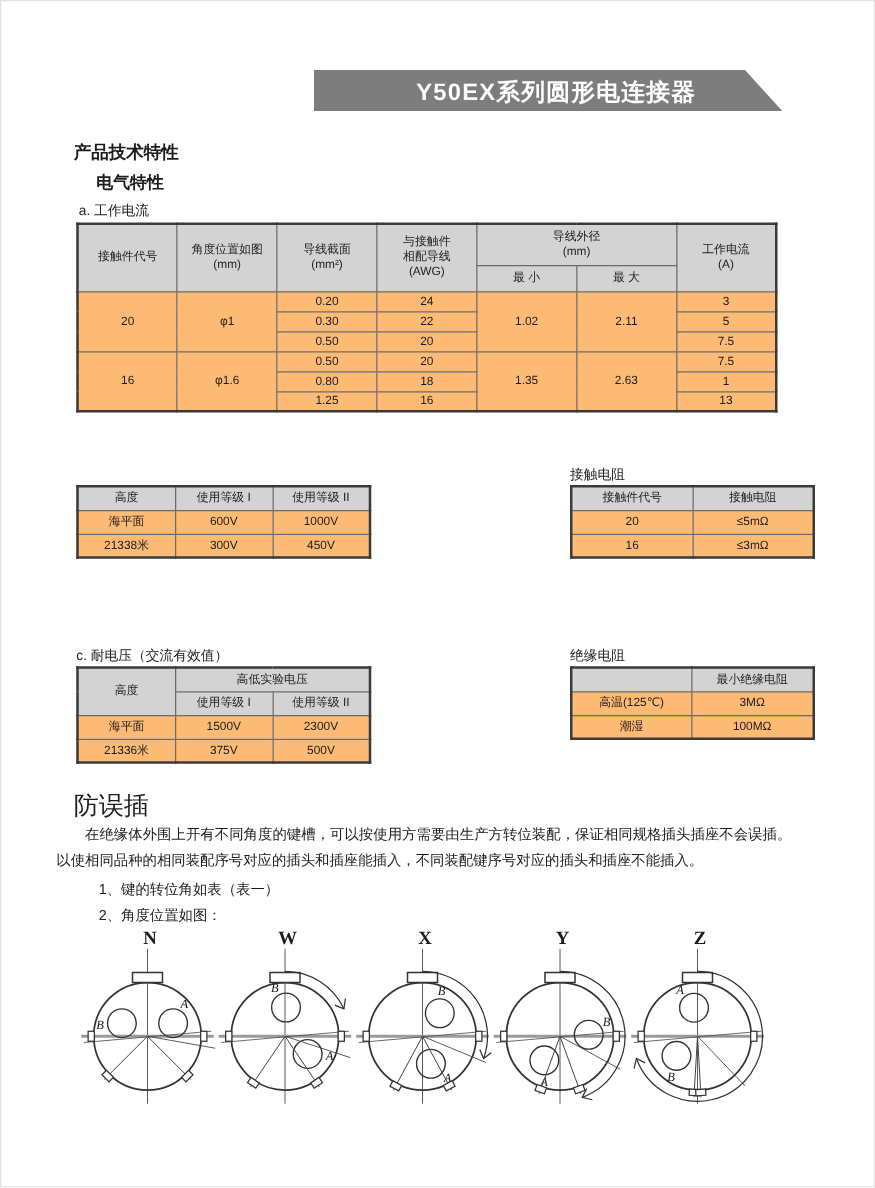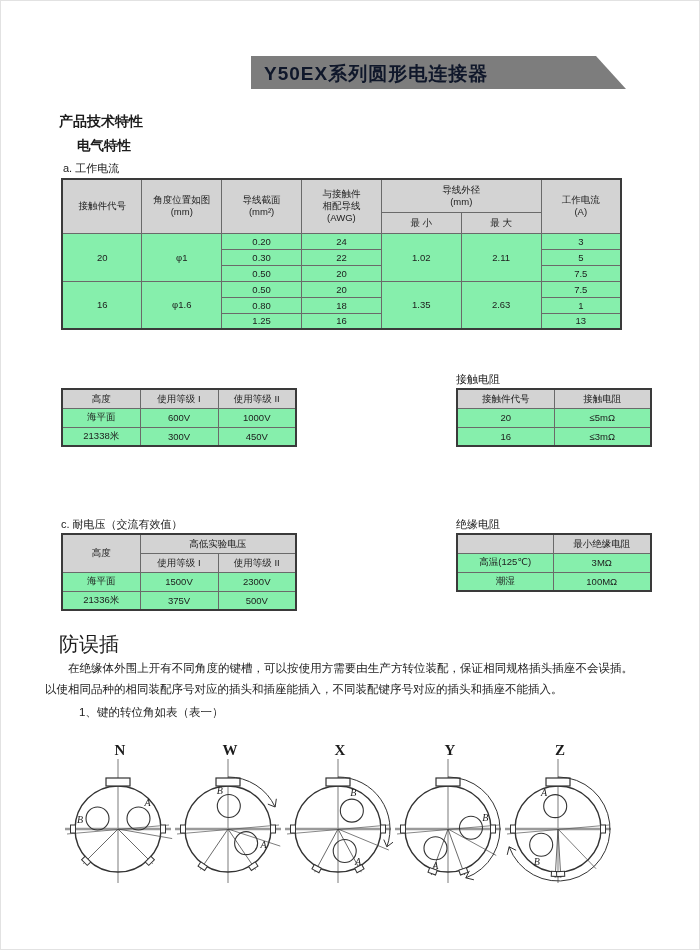--- a/index.html
+++ b/index.html
@@ -11,37 +11,37 @@
     border:1px solid #e2e2e2;
   }
 
   
   .banner {
     position:absolute; left:250px; top:55px; width:375px; height:33px;
     background:#7d7d7d;
     clip-path:polygon(0 0, 345px 0, 375px 33px, 0 33px);
   }
   .banner-title {
-    color:#0f172a; font-weight:bold; font-size:19px; letter-spacing:1px;
-    padding:5px 0 0 13px; white-space:nowrap;
+    color:#ffffff; font-weight:bold; font-size:19px; letter-spacing:1px;
+    padding:5px 0 0 13px; white-space:nowrap;text-align:center;
   }
 
   
   .h-main  { position:absolute; left:58px;  top:112px; font-size:14px;   font-weight:bold; }
   .h-sub   { position:absolute; left:76px;  top:136px; font-size:13.5px; font-weight:bold; }
   .tbl-label { position:absolute; font-size:11px; color:#222; }
 
   
   table { border-collapse:collapse; table-layout:fixed; }
   th,td {
     border:1px solid #6a6a6a; text-align:center; vertical-align:middle;
     font-size:9.5px; padding:0 2px; color:#1c1c1c;
   }
   th { background:#d3d3d3; font-weight:normal; white-space:pre-line; line-height:1.25; }
-  td { background:#86efac; }
+  td { background:#fdba74; }
   table { border:2px solid #3a3a3a; }
 
   .tblA { position:absolute; left:60px; top:177px; width:561px; }
   .tblA .hr1 { height:33px; } .tblA .hr2 { height:21px; }
   .tblA tbody tr { height:16px; }
 
   .tblB { position:absolute; left:60px;  top:387px; width:236px; }
   .tblB tr { height:19px; }
   .tblCR { position:absolute; left:455px; top:387px; width:196px; }
   .tblCR tr { height:19px; }
@@ -218,20 +218,21 @@
       <td>潮湿</td>
       <td>100MΩ</td>
     </tr>
   </tbody>
     </table>
 
   <div class="h-fool">防误插</div>
   <div class="fool-para">在绝缘体外围上开有不同角度的键槽，可以按使用方需要由生产方转位装配，保证相同规格插头插座不会误插。以使相同品种的相同装配序号对应的插头和插座能插入，不同装配键序号对应的插头和插座不能插入。</div>
   <ul class="fool-list">
     <li>1、键的转位角如表（表一）</li>
+    <li>2、角度位置如图：</li>
   </ul>
 
   <div class="diagrams" id="diagrams">
       <svg width="110" height="160" viewBox="0 0 110 160">
         <text x="57" y="14" text-anchor="middle" font-size="15" font-weight="bold" font-family="&quot;Liberation Serif&quot;,&quot;DejaVu Serif&quot;,serif" fill="#1c1c1c">N</text>
         <line x1="55" y1="18" x2="55" y2="142" stroke="#444" stroke-width="0.7"></line>
         <line x1="2" y1="88" x2="108" y2="88" stroke="#9a9a9a" stroke-width="2.4"></line>
         <line x1="4" y1="93" x2="106" y2="84" stroke="#555" stroke-width="0.7"></line>
         <circle cx="55" cy="88" r="43" fill="none" stroke="#333" stroke-width="1.4"></circle>
         <rect x="43" y="37" width="24" height="8" fill="#fdfdfd" stroke="#333" stroke-width="1.2"></rect>

